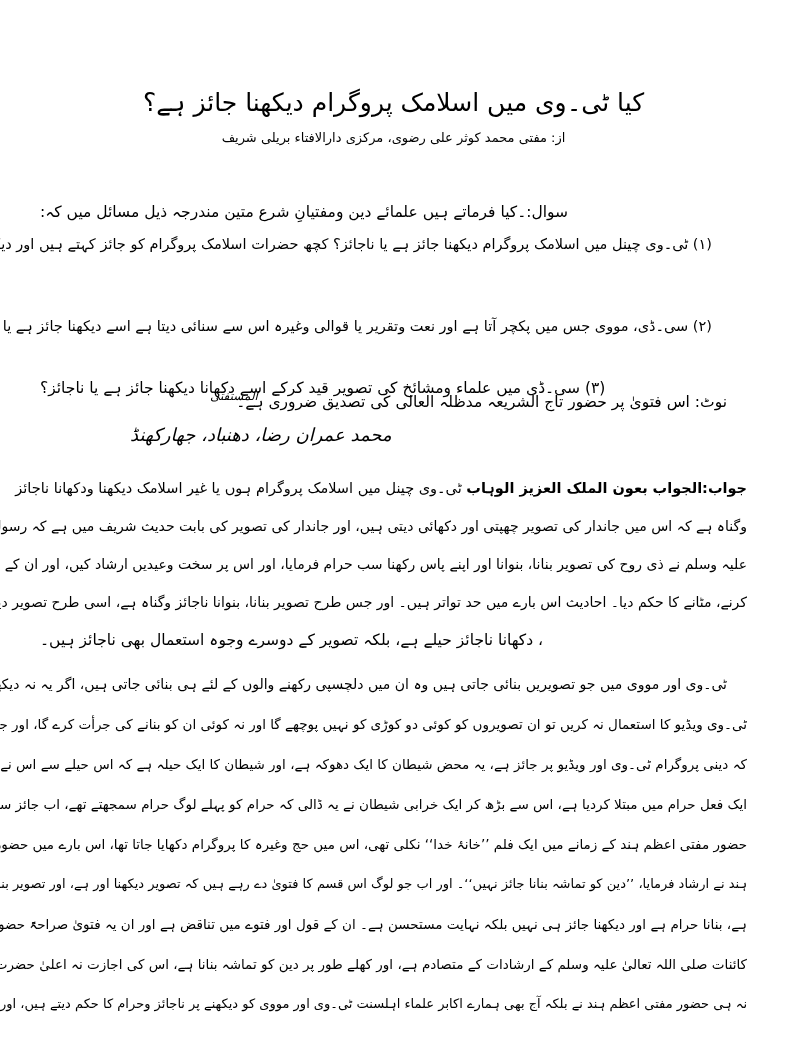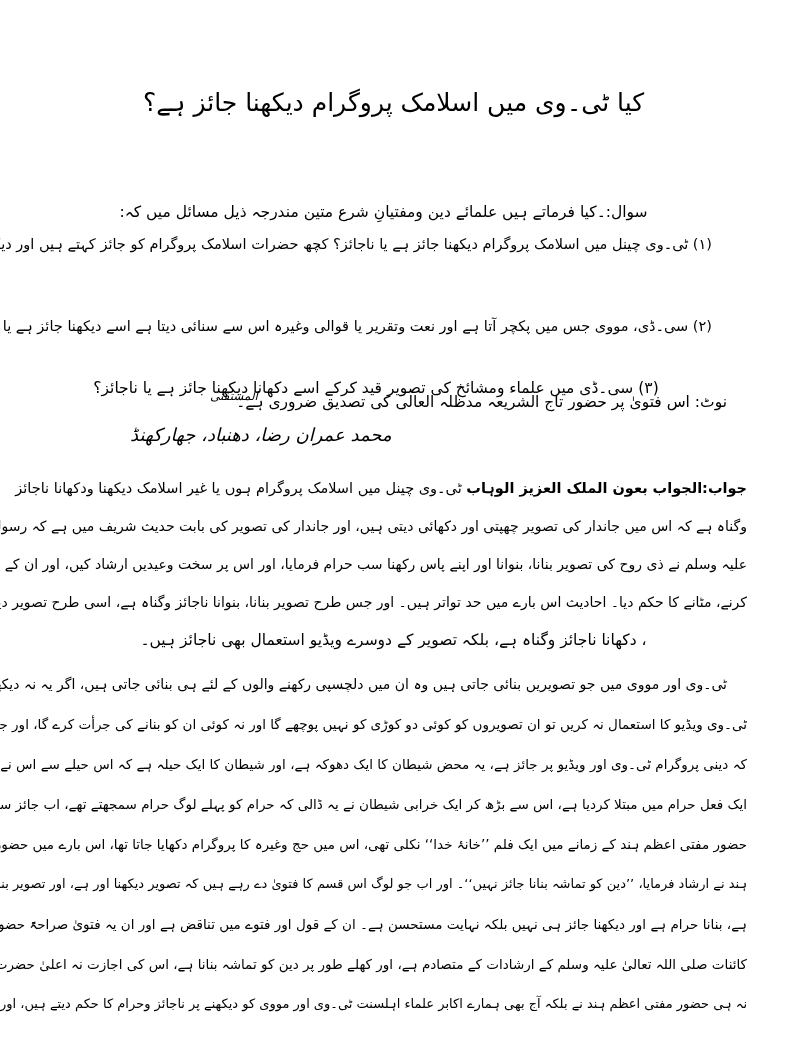--- a/index.html
+++ b/index.html
@@ -38,21 +38,21 @@
       font-size: 13px;
       line-height: 20px;
     }
     .line {
       position: absolute;
       right: 60px;
       left: 40px;
       font-size: 15.5px;
       line-height: 24px;
       white-space: nowrap;
-      text-align: center;
+      text-align: left;
     }
     .line.justify {
       text-align: justify;
       text-align-last: justify;
     }
     .line.indent { right: 75px; }
     .signature {
       position: absolute;
       font-size: 18px;
       line-height: 18px;
@@ -68,37 +68,38 @@
     .answer-lead {
       font-weight: bold;
     }
   </style>
 </head>
 <body>
 
 <div class="page">
 
   <div class="title">کیا ٹی۔وی میں اسلامک پروگرام دیکھنا جائز ہے؟</div>
+  <div class="byline">از: مفتی محمد کوثر علی رضوی، مرکزی دارالافتاء بریلی شریف</div>
 
   <div class="line" style="top:186px;">سوال:۔کیا فرماتے ہیں علمائے دین ومفتیانِ شرع متین مندرجہ ذیل مسائل میں کہ:</div>
   <div class="line justify indent" style="top:218px; font-size:14.5px;">(۱) ٹی۔وی چینل میں اسلامک پروگرام دیکھنا جائز ہے یا ناجائز؟ کچھ حضرات اسلامک پروگرام کو جائز کہتے ہیں اور دیکھنے</div>
   <div class="line indent" style="top:300px; font-size:14.5px;">(۲) سی۔ڈی، مووی جس میں پکچر آتا ہے اور نعت وتقریر یا قوالی وغیرہ اس سے سنائی دیتا ہے اسے دیکھنا جائز ہے یا ناجائز؟</div>
   <div class="line indent" style="top:338px;margin-top:24px;">(۳) سی۔ڈی میں علماء ومشائخ کی تصویر قید کرکے اسے دکھانا دیکھنا جائز ہے یا ناجائز؟</div>
   <div class="line" style="top:376px; left:260px;">نوٹ: اس فتویٰ پر حضور تاج الشریعہ مدظلہ العالی کی تصدیق ضروری ہے۔</div>
   <div class="mustafti">المستفتی</div>
   <div class="signature" style="top:412px; left:130px; font-style:italic;">محمد عمران رضا، دھنباد، جھارکھنڈ</div>
 
   <div class="line" style="top:462px; right:40px; font-size:14.5px;">
     <span class="answer-lead">جواب:الجواب بعون الملک العزیز الوہاب</span>
     <span>ٹی۔وی چینل میں اسلامک پروگرام ہوں یا غیر اسلامک دیکھنا ودکھانا ناجائز</span>
   </div>
   <div class="line justify" style="top:500px; right:40px; font-size:14px;">وگناہ ہے کہ اس میں جاندار کی تصویر چھپتی اور دکھائی دیتی ہیں، اور جاندار کی تصویر کی بابت حدیث شریف میں ہے کہ رسول اللہ صلی اللہ تعالیٰ</div>
   <div class="line justify" style="top:538px; right:40px; font-size:14px;">علیہ وسلم نے ذی روح کی تصویر بنانا، بنوانا اور اپنے پاس رکھنا سب حرام فرمایا، اور اس پر سخت وعیدیں ارشاد کیں، اور ان کے دور</div>
   <div class="line justify" style="top:576px; right:40px; font-size:14px;">کرنے، مٹانے کا حکم دیا۔ احادیث اس بارے میں حد تواتر ہیں۔ اور جس طرح تصویر بنانا، بنوانا ناجائز وگناہ ہے، اسی طرح تصویر دیکھنا</div>
-  <div class="line" style="top:614px; right:40px;">، دکھانا ناجائز وگناہ ہے، بلکہ تصویر کے دوسرے ویڈیو استعمال بھی ناجائز ہیں۔</div>
+  <div class="line" style="top:614px; right:40px;">، دکھانا ناجائز حیلے ہے، بلکہ تصویر کے دوسرے وجوہ استعمال بھی ناجائز ہیں۔</div>
   <div class="line justify" style="top:658px; right:60px; font-size:14px;">ٹی۔وی اور مووی میں جو تصویریں بنائی جاتی ہیں وہ ان میں دلچسپی رکھنے والوں کے لئے ہی بنائی جاتی ہیں، اگر یہ نہ دیکھیں اور</div>
   <div class="line justify" style="top:698px; right:40px; font-size:13.5px;">ٹی۔وی ویڈیو کا استعمال نہ کریں تو ان تصویروں کو کوئی دو کوڑی کو نہیں پوچھے گا اور نہ کوئی ان کو بنانے کی جرأت کرے گا، اور جو یہ کہا جاتا ہے</div>
   <div class="line justify" style="top:738px; right:40px; font-size:13.5px;">کہ دینی پروگرام ٹی۔وی اور ویڈیو پر جائز ہے، یہ محض شیطان کا ایک دھوکہ ہے، اور شیطان کا ایک حیلہ ہے کہ اس حیلے سے اس نے لوگوں کو</div>
   <div class="line justify" style="top:778px; right:40px; font-size:13.5px;">ایک فعل حرام میں مبتلا کردیا ہے، اس سے بڑھ کر ایک خرابی شیطان نے یہ ڈالی کہ حرام کو پہلے لوگ حرام سمجھتے تھے، اب جائز سمجھنے لگے ہیں،</div>
   <div class="line justify" style="top:818px; right:40px; font-size:13.5px;">حضور مفتی اعظم ہند کے زمانے میں ایک فلم ’’خانۂ خدا‘‘ نکلی تھی، اس میں حج وغیرہ کا پروگرام دکھایا جاتا تھا، اس بارے میں حضور مفتی اعظم</div>
   <div class="line justify" style="top:858px; right:40px; font-size:13px;">ہند نے ارشاد فرمایا، ’’دین کو تماشہ بنانا جائز نہیں‘‘۔ اور اب جو لوگ اس قسم کا فتویٰ دے رہے ہیں کہ تصویر دیکھنا اور ہے، اور تصویر بنانا اور</div>
   <div class="line justify" style="top:898px; right:40px; font-size:13.5px;">ہے، بنانا حرام ہے اور دیکھنا جائز ہی نہیں بلکہ نہایت مستحسن ہے۔ ان کے قول اور فتوے میں تناقض ہے اور ان یہ فتویٰ صراحۃً حضور سرکار</div>
   <div class="line justify" style="top:938px; right:40px; font-size:13.5px;">کائنات صلی اللہ تعالیٰ علیہ وسلم کے ارشادات کے متصادم ہے، اور کھلے طور پر دین کو تماشہ بنانا ہے، اس کی اجازت نہ اعلیٰ حضرت نے دی اور</div>
   <div class="line justify" style="top:978px; right:40px; font-size:13px;">نہ ہی حضور مفتی اعظم ہند نے بلکہ آج بھی ہمارے اکابر علماء اہلسنت ٹی۔وی اور مووی کو دیکھنے پر ناجائز وحرام کا حکم دیتے ہیں، اور ٹی۔وی</div>
 

